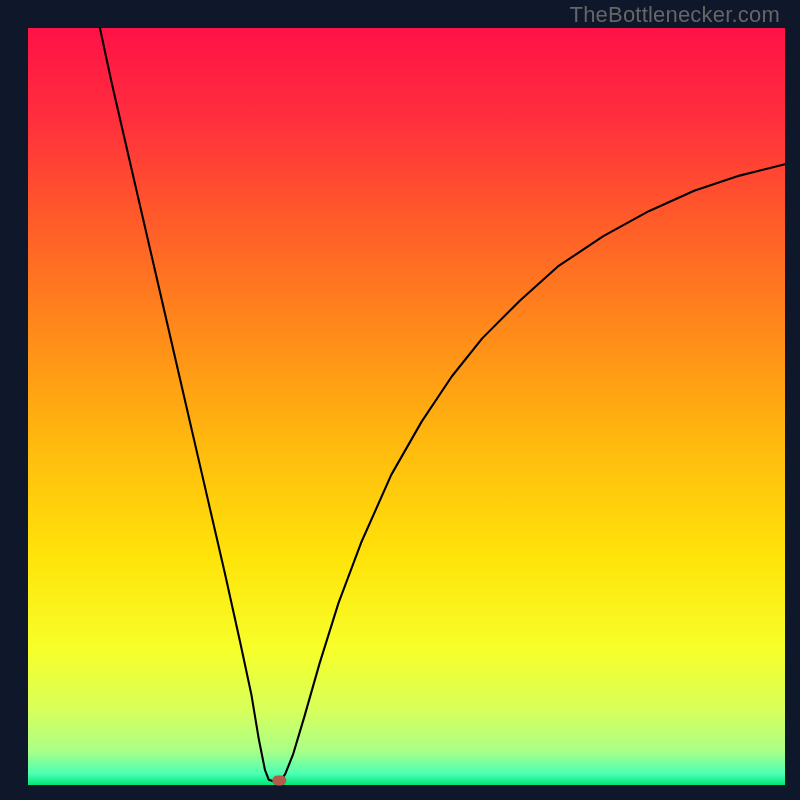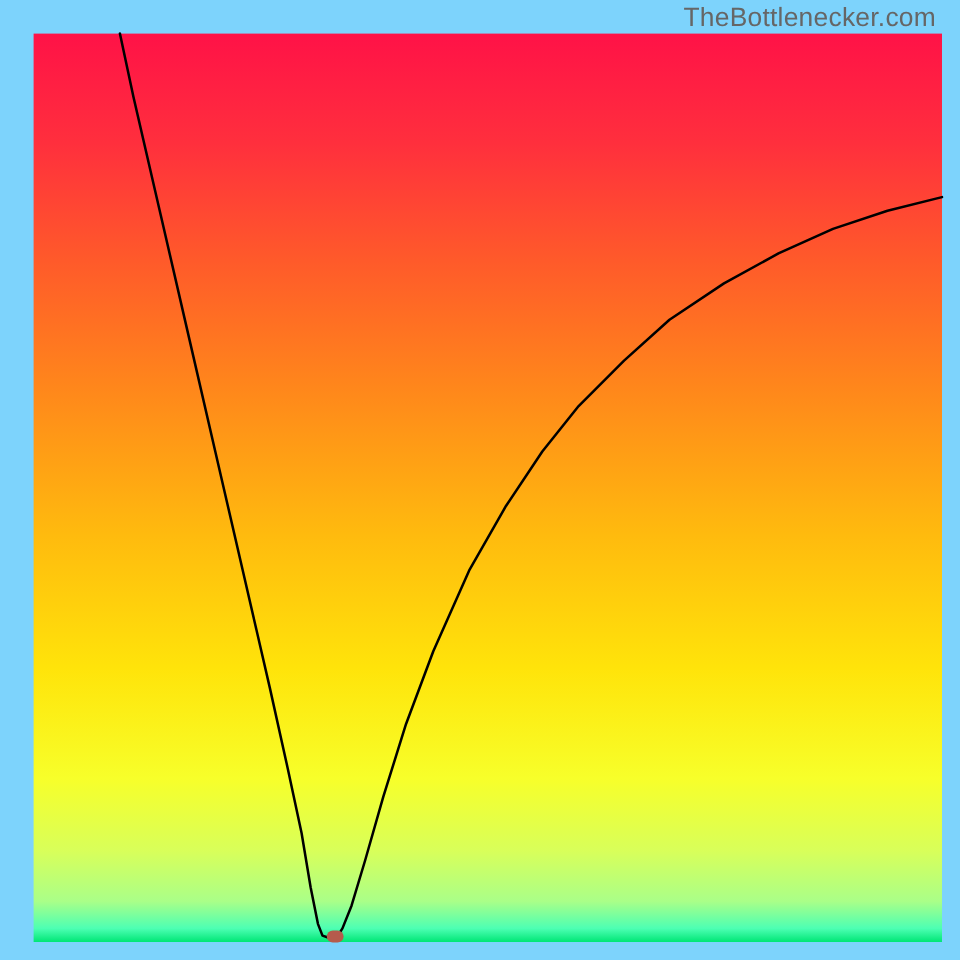--- a/index.html
+++ b/index.html
@@ -10,21 +10,21 @@
     background: #000;
     font-family: Arial, Helvetica, sans-serif;
     overflow: hidden;
   }
   .frame {
     position: absolute;
     left: 0;
     top: 0;
     width: 800px;
     height: 800px;
-    background: #7dd3fc;
+    background: #0f172a;
   }
   .watermark {
     position: absolute;
     top: 2px;
     right: 20px;
     color: #666;
     font-size: 22px;
     font-weight: 500;
     letter-spacing: 0.2px;
     user-select: none;

